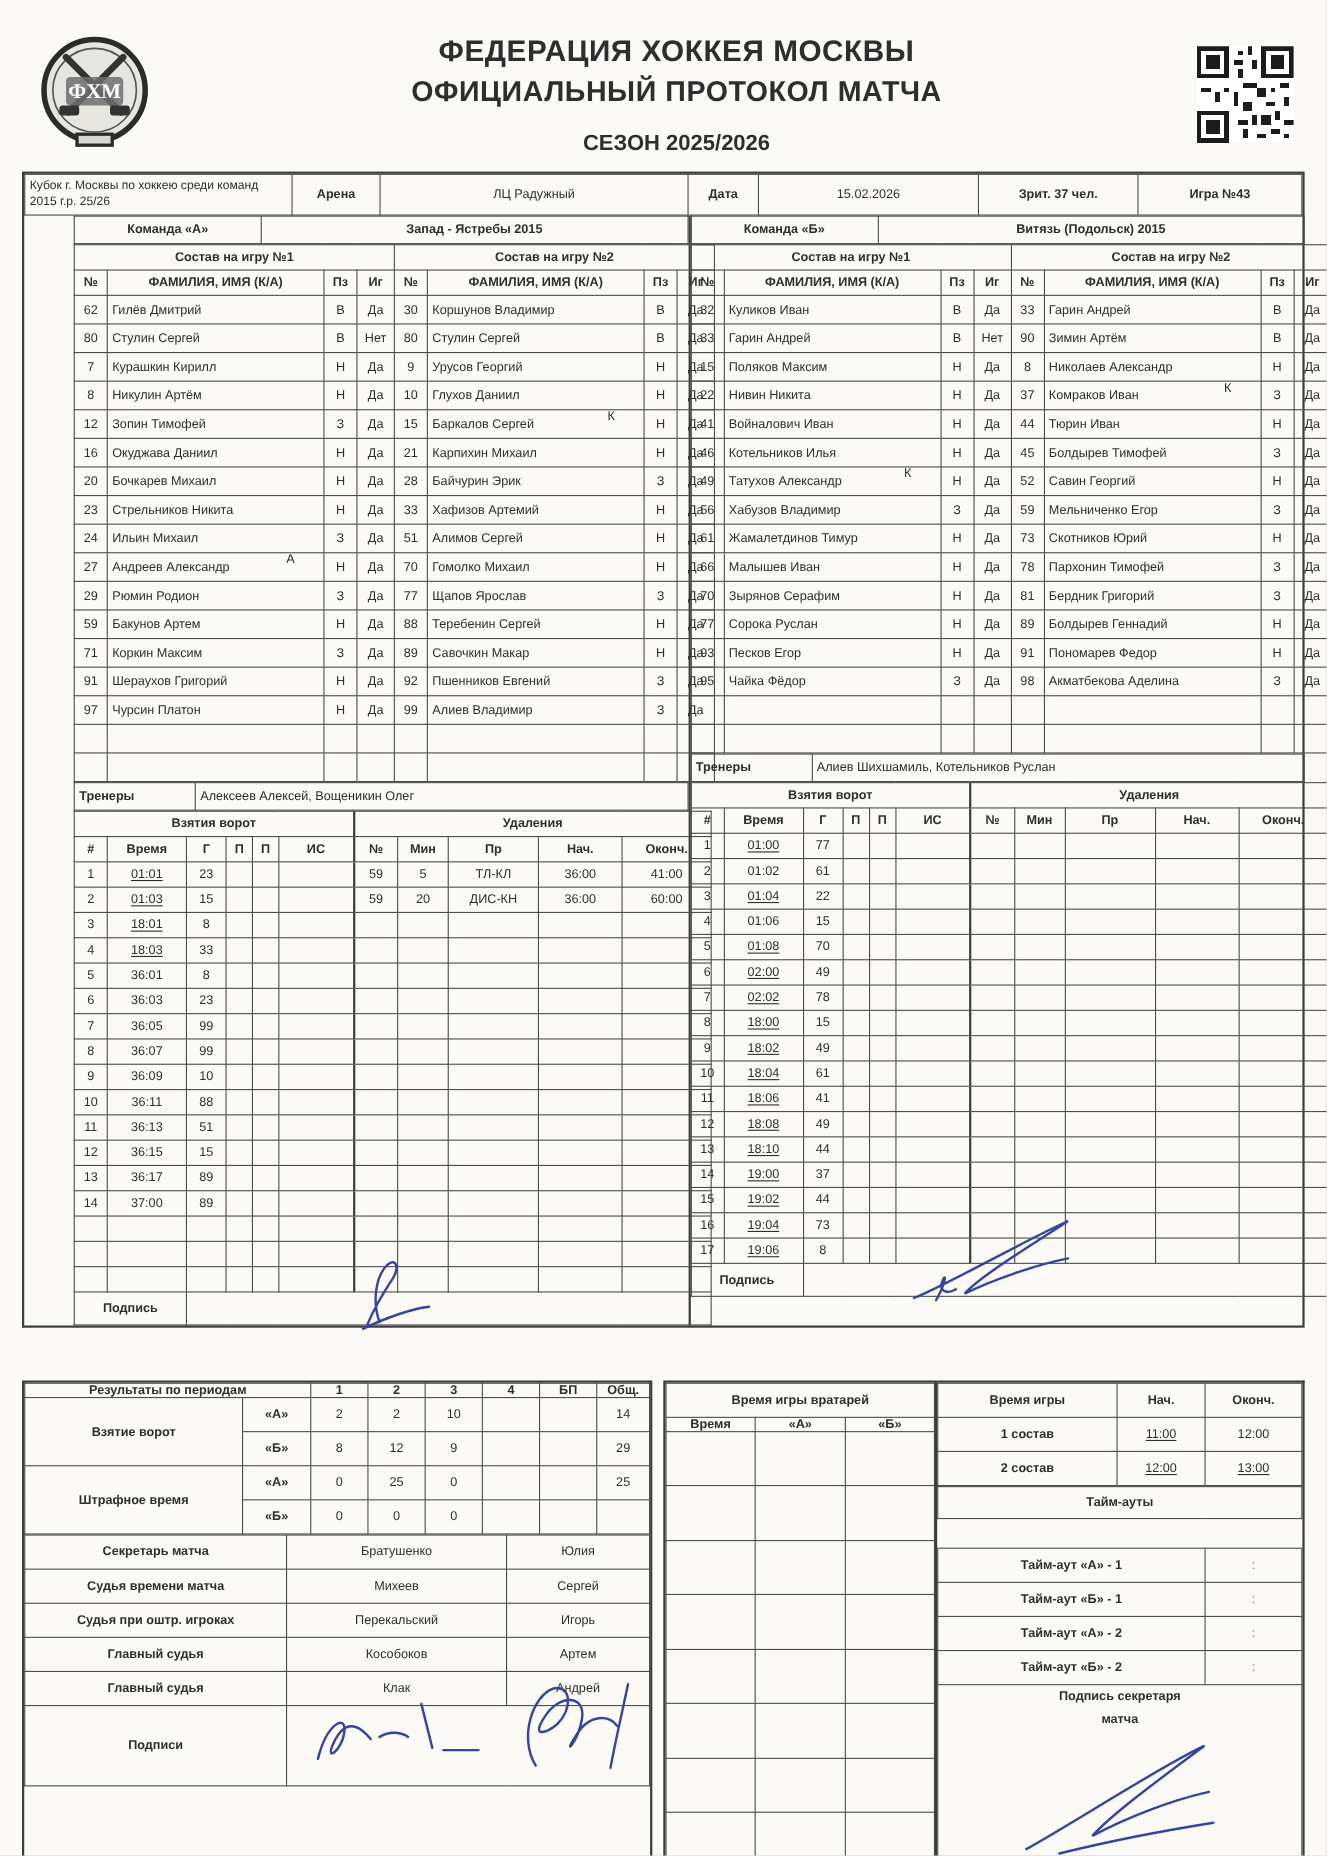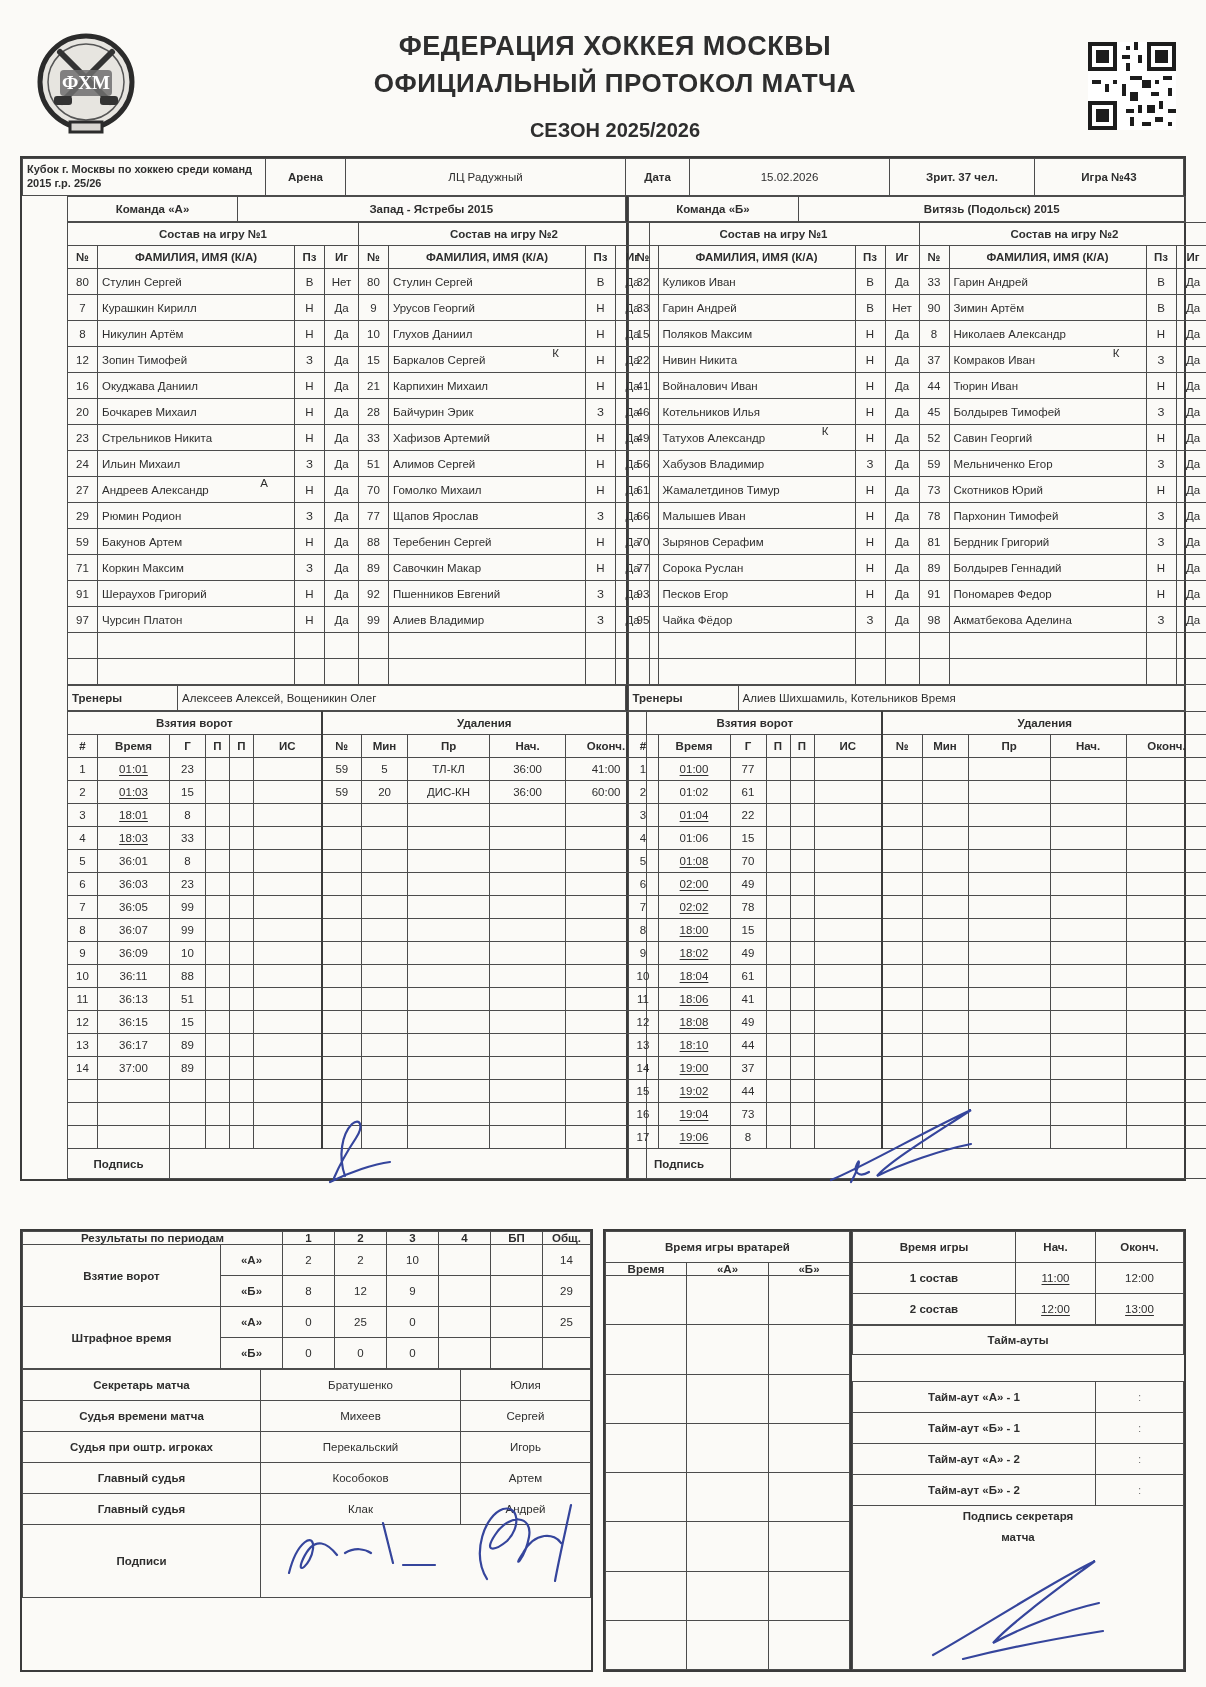--- a/index.html
+++ b/index.html
@@ -18,21 +18,21 @@
   td,th{border:1px solid #4c4c4c;font-size:11.5px;padding:0 4px;overflow:hidden;white-space:nowrap;}
   th{font-weight:bold;}
   .c{text-align:center;}
   .u{text-decoration:underline;text-underline-offset:2px;}
 
   .sheet{border:2px solid #3b3b3b;}
 
   
   .info-table{width:100%;}
   .info-table td{height:36px;}
-  .info-tournament{font-size:11px;font-weight:bold;white-space:normal;line-height:1.25;margin-top:12px;}
+  .info-tournament{font-size:11px;font-weight:normal;white-space:normal;line-height:1.25;margin-top:12px;}
   .lbl{font-weight:bold;text-align:center;}
 
   
   .teams-flex{display:flex;margin-left:45px;}
   .team{width:50%;}
   .team table{width:100%;}
   .team-head td{height:24px;}
   .roster thead th{height:22px;}
   .roster td{height:25px;}
   .roster .name{text-align:left;position:relative;}
@@ -177,20 +177,30 @@
                 <th>Пз</th>
                 <th>Иг</th>
                 <th>№</th>
                 <th>ФАМИЛИЯ, ИМЯ (К/А)</th>
                 <th>Пз</th>
                 <th>Иг</th>
               </tr>
             </thead>
             <tbody>
                 <tr>
+                  <td class="c">62</td>
+                  <td class="name">Гилёв Дмитрий</td>
+                  <td class="c">В</td>
+                  <td class="c">Да</td>
+                  <td class="c">30</td>
+                  <td class="name">Коршунов Владимир</td>
+                  <td class="c">В</td>
+                  <td class="c">Да</td>
+                </tr>
+                <tr>
                   <td class="c">80</td>
                   <td class="name">Стулин Сергей</td>
                   <td class="c">В</td>
                   <td class="c">Нет</td>
                   <td class="c">80</td>
                   <td class="name">Стулин Сергей</td>
                   <td class="c">В</td>
                   <td class="c">Да</td>
                 </tr>
                 <tr>
@@ -830,21 +840,21 @@
               </tbody>
           </table>
           <table class="coach-table">
             <colgroup>
                 <col style="width:110px">
                 <col>
               </colgroup>
             <tbody>
                 <tr>
               <td class="lbl">Тренеры</td>
-              <td>Алиев Шихшамиль, Котельников Время</td>
+              <td>Алиев Шихшамиль, Котельников Руслан</td>
             </tr>
           </tbody>
             </table>
           <table class="goals">
             <colgroup>
               <col style="width:30px">
                 <col style="width:72px">
                 <col style="width:36px">
                 <col style="width:24px">
                 <col style="width:24px">

